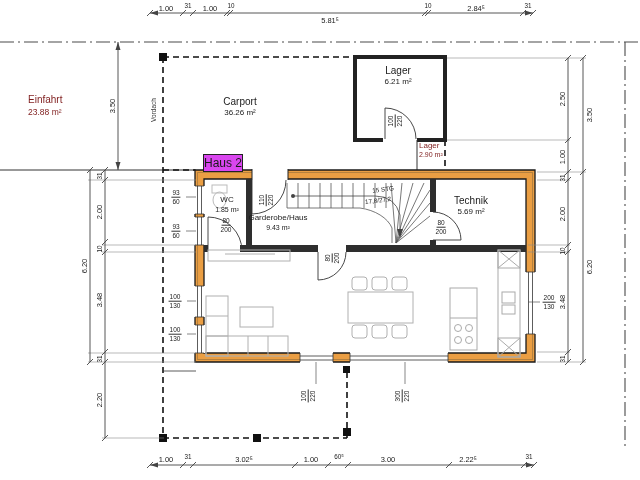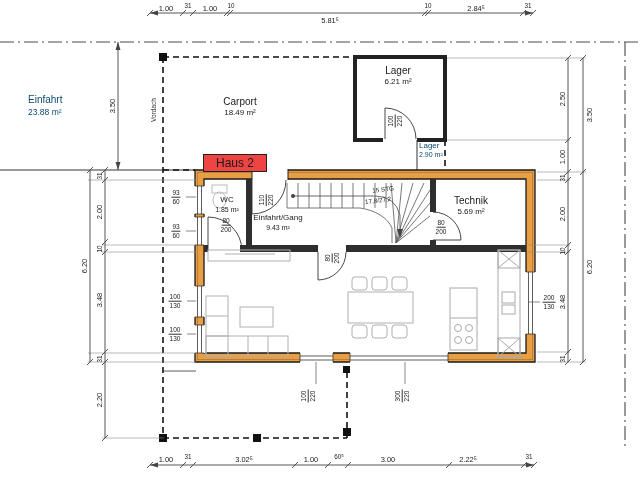--- a/index.html
+++ b/index.html
@@ -1,33 +1,33 @@
 <!DOCTYPE html>
 <html><head>
 <meta charset="utf-8">
 <style>
   html,body{margin:0;padding:0;background:#fff;}
   #stage{position:relative;width:640px;height:480px;background:#ffffff;overflow:hidden;
          font-family:"Liberation Sans",sans-serif;color:#1a1a1a;}
   svg{position:absolute;left:0;top:0;}
-  .lbl{position:absolute;white-space:nowrap;color:#0c4a6e;}
+  .lbl{position:absolute;white-space:nowrap;color:#7f1d1d;}
   .room{position:absolute;transform:translate(-50%,0);text-align:center;line-height:1.3;white-space:nowrap;}
   .room .nm{font-size:10px;}
   .room .ar{font-size:8px;}
   .room.small .nm{font-size:8px;text-align:center;}
   .room.small .ar{font-size:7px;}
   .dim{position:absolute;transform:translate(-50%,0);font-size:7.5px;white-space:nowrap;}
   .dimv{position:absolute;transform:translate(-50%,-50%) rotate(-90deg);font-size:7.5px;white-space:nowrap;}
   .sm{font-size:6.3px;}
   .frac{position:absolute;transform:translate(-50%,-50%);display:flex;flex-direction:column;
         align-items:center;font-size:6.5px;line-height:1.2;}
   .frac.rot{transform:translate(-50%,-50%) rotate(-90deg);}
   .frac .t{border-bottom:1px solid #333;padding:0 1px;}
-  .hausbox{position:absolute;border:1px solid #222;background:#ef4444;font-size:12px;
-           padding:0 12px;line-height:16px;}
+  .hausbox{position:absolute;border:1px solid #222;background:#d946ef;font-size:12px;
+           padding:0 0;line-height:16px;}
   .vert{position:absolute;transform:translate(-50%,-50%) rotate(-90deg);font-size:6.5px;color:#333;}
   .stair-note{position:absolute;font-size:6.3px;transform:translate(-50%,-50%) rotate(-7deg);color:#222;}
 </style>
 </head>
 <body>
 
 <div id="stage">
 
 <svg width="640" height="480" viewBox="0 0 640 480">
 
@@ -307,36 +307,36 @@
     <line x1="405" y1="362" x2="405" y2="384"></line>
   </g>
 </svg>
 
 <div class="lbl" style="left:28px;top:94px;line-height:1.25">
   <div style="font-size:10px">Einfahrt</div>
   <div style="font-size:8.5px">23.88 m²</div>
 </div>
 <div class="room" style="left:240px;top:95px">
   <div class="nm">Carport</div>
-  <div class="ar">18.49 m²</div>
+  <div class="ar">36.26 m²</div>
 </div>
 <div class="room" style="left:398px;top:64px">
   <div class="nm">Lager</div>
   <div class="ar">6.21 m²</div>
 </div>
 <div class="lbl" style="left:419px;top:141px;line-height:1.2">
   <div style="font-size:8px">Lager</div>
   <div style="font-size:7px">2.90 m²</div>
 </div>
 <div class="room small" style="left:227px;top:195px">
   <div class="nm">WC</div>
   <div class="ar">1.85 m²</div>
 </div>
 <div class="room small" style="left:278px;top:213px">
-  <div class="nm">Einfahrt/Gang</div>
+  <div class="nm">Garderobe/Haus</div>
   <div class="ar">9.43 m²</div>
 </div>
 <div class="room" style="left:471px;top:194px">
   <div class="nm">Technik</div>
   <div class="ar">5.69 m²</div>
 </div>
 
 <div class="hausbox" style="left:203px;top:154px">Haus 2</div>
 <div class="vert" style="left:153px;top:110px">Vordach</div>
 <div class="stair-note" style="left:383px;top:189px">15 STG</div>

